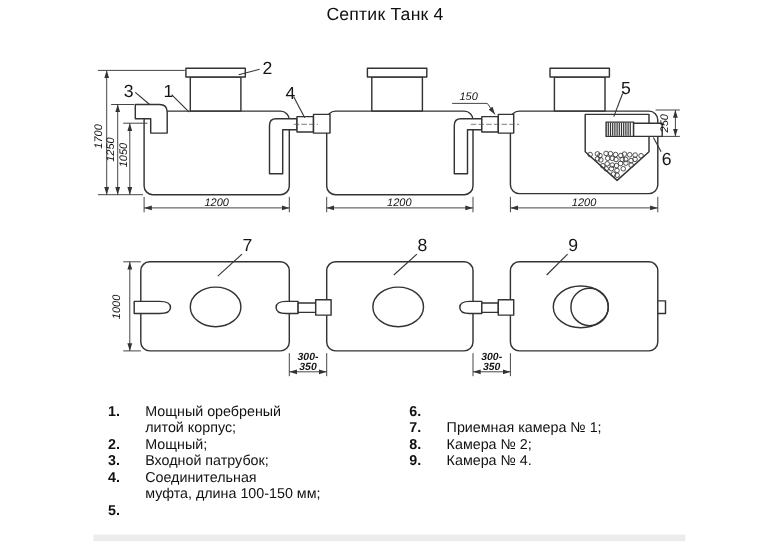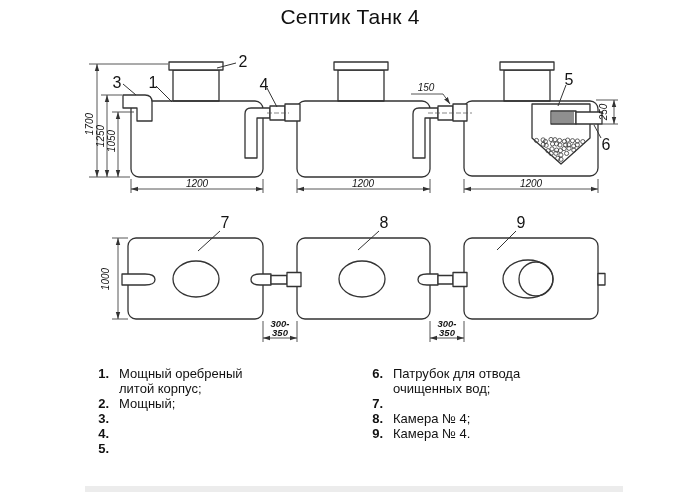--- a/index.html
+++ b/index.html
@@ -1,32 +1,32 @@
 <!DOCTYPE html>
 <html><head>
 <meta charset="utf-8">
 <style>
   html,body{margin:0;padding:0;background:#fff;}
   #stage{position:relative;width:700px;height:496px;background:#ffffff;overflow:hidden;
          font-family:"Liberation Sans",sans-serif;color:#111;}
   .title{position:absolute;top:5px;left:0;width:100%;text-align:center;
-         font-size:21px;letter-spacing:.2px;color:#101010;}
+         font-size:16px;letter-spacing:.2px;color:#101010;}
   svg{position:absolute;left:0;top:0;}
   .outline{stroke:#333;stroke-width:1.3;fill:none;stroke-linejoin:round;}
   .white{fill:#fff;}
   .thin{stroke:#444;stroke-width:.9;fill:none;}
   .leader{stroke:#333;stroke-width:1;fill:none;}
   .dim{font:italic 10px "Liberation Sans",sans-serif;fill:#141414;}
   .dimb{font:italic 600 9.5px "Liberation Sans",sans-serif;fill:#141414;}
   .plabel{font:16px "Liberation Sans",sans-serif;fill:#141414;}
   .legend{position:absolute;top:366px;left:0;width:700px;font-size:13px;line-height:15px;}
   .leg-col{position:absolute;top:0;}
   .leg-item{display:flex;}
   .leg-num{flex:none;width:14px;text-align:right;font-weight:bold;}
-  .leg-txt{margin-left:10px;white-space:pre-line;}
+  .leg-txt{margin-left:23px;white-space:pre-line;}
   .footer-strip{position:absolute;left:85px;top:486px;width:538px;height:6px;background:#ececec;}
 </style>
 </head>
 <body>
 
 <div id="stage">
 
   <div class="title">Септик Танк 4</div>
 
   <svg width="700" height="360" viewBox="0 0 700 360">
@@ -246,40 +246,42 @@
         <span class="leg-num">1.</span>
         <span class="leg-txt">Мощный оребреный
 литой корпус;</span>
       </div>
       <div class="leg-item">
         <span class="leg-num">2.</span>
         <span class="leg-txt">Мощный;</span>
       </div>
       <div class="leg-item">
         <span class="leg-num">3.</span>
+        <span class="leg-txt">Входной патрубок;</span>
       </div>
       <div class="leg-item">
         <span class="leg-num">4.</span>
+        <span class="leg-txt">Соединительная
+муфта, длина 100-150 мм;</span>
       </div>
       <div class="leg-item">
         <span class="leg-num">5.</span>
       </div>
     </div>
     <div class="leg-col" style="left:369px;width:240px;">
       <div class="leg-item">
         <span class="leg-num">6.</span>
-        <span class="leg-txt">Патрубок для отвода
-очищенных вод;</span>
       </div>
       <div class="leg-item">
         <span class="leg-num">7.</span>
+        <span class="leg-txt">Приемная камера № 1;</span>
       </div>
       <div class="leg-item">
         <span class="leg-num">8.</span>
-        <span class="leg-txt">Камера № 4;</span>
+        <span class="leg-txt">Камера № 2;</span>
       </div>
       <div class="leg-item">
         <span class="leg-num">9.</span>
         <span class="leg-txt">Камера № 4.</span>
       </div>
     </div>
   </div>
 
   <div class="footer-strip"></div>
 </div>

